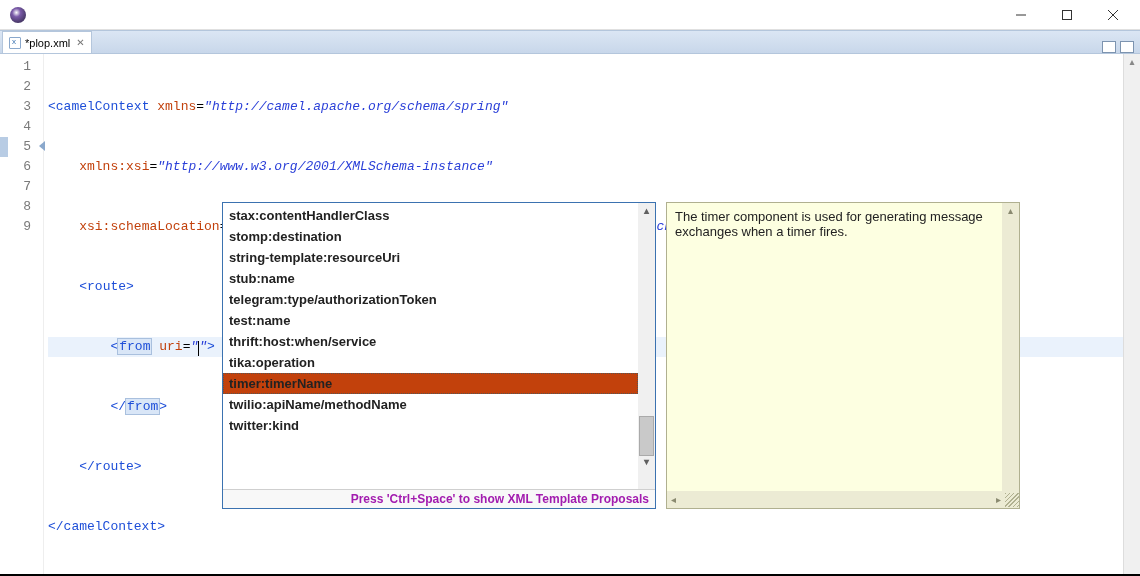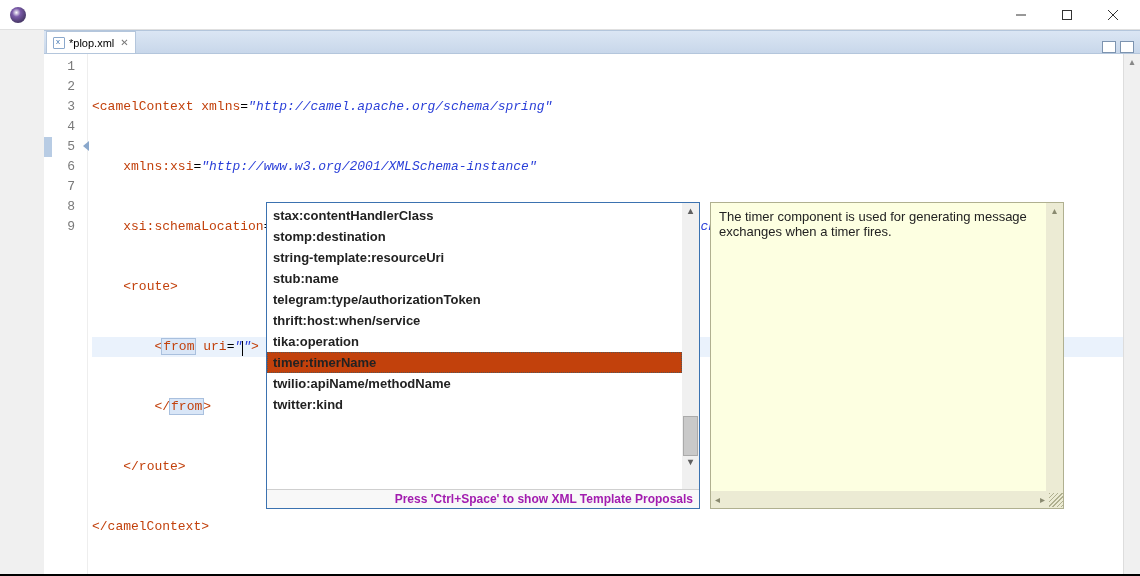--- a/index.html
+++ b/index.html
@@ -33,21 +33,20 @@
     display: flex; align-items: center; justify-content: center;
     color: #555;
   }
   .window-controls .btn svg { width: 10px; height: 10px; }
   .workbench {
     background: #eeeef2;
     height: calc(576px - 30px);
     display: flex;
     flex-direction: column;
     position: relative;
-    margin-left: 44px;
   }
   .tabbar {
     height: 24px;
     background: linear-gradient(#dbe6f4, #c8d7ea);
     display: flex;
     align-items: flex-end;
     border-top: 1px solid #b4c6dc;
     padding-left: 2px;
   }
   .tabbar .tab {
@@ -131,21 +130,21 @@
     font-size: 13px;
     line-height: 20px;
     padding-top: 3px;
     padding-left: 4px;
     white-space: pre;
     position: relative;
     overflow: hidden;
   }
   .code .line { height: 20px; }
   .code .line.current { background: #eaf2fc; }
-  .tag { color: #c2410c; }
+  .tag { color: #1d4ed8; }
   .attr { color: #c2410c; }
   .str { color: #2a3fd8; font-style: italic; }
   .cursor {
     display: inline-block;
     width: 1px; height: 15px;
     background: #000;
     vertical-align: text-bottom;
     position: relative;
     top: 2px;
   }
@@ -337,20 +336,21 @@
   </div>
 
   <div class="popup">
     <div class="list">
       <div class="items" id="comp-list">
           <div class="item">stax:contentHandlerClass</div>
           <div class="item">stomp:destination</div>
           <div class="item">string-template:resourceUri</div>
           <div class="item">stub:name</div>
           <div class="item">telegram:type/authorizationToken</div>
+          <div class="item">test:name</div>
           <div class="item">thrift:host:when/service</div>
           <div class="item">tika:operation</div>
           <div class="item selected">timer:timerName</div>
           <div class="item">twilio:apiName/methodName</div>
           <div class="item">twitter:kind</div>
         </div>
       <div class="pscroll">
         <div class="arrow">▴</div>
         <div class="thumb"></div>
         <div class="arrow">▾</div>

